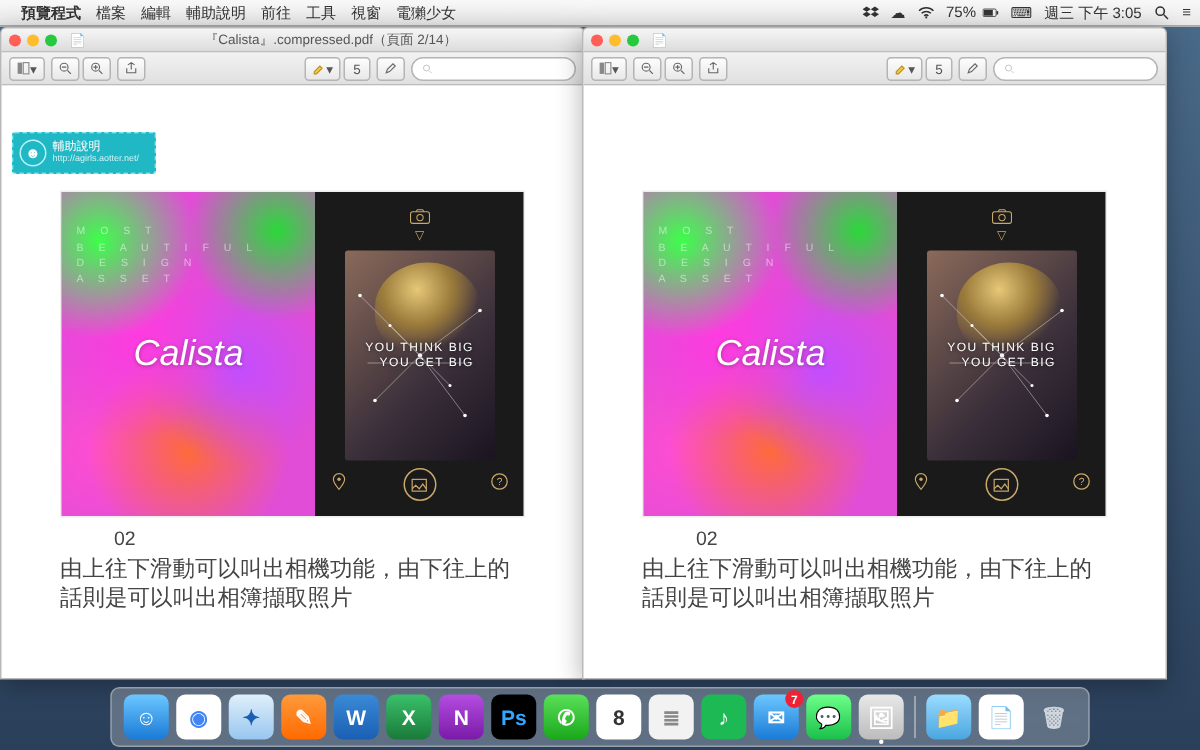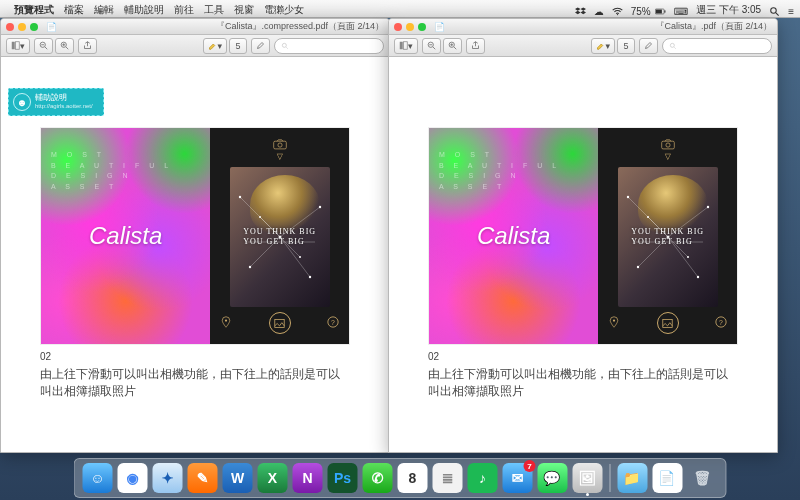--- a/index.html
+++ b/index.html
@@ -1,37 +1,37 @@
 <!DOCTYPE html>
 <html><head>
 <meta charset="utf-8">
 <style>
 * { margin: 0; padding: 0; box-sizing: border-box; }
 body { width: 800px; height: 500px; overflow: hidden; font-family: -apple-system, "Helvetica Neue", sans-serif; background: linear-gradient(180deg, #4a6b8a 0%, #2a3f5a 100%); position: relative; }
 
 
-.menubar { height: 18px; background: linear-gradient(#f8f8f8,#e8e8e8); border-bottom: 1px solid #b0b0b0; display: flex; align-items: flex-end; padding: 0 6px; font-size: 10px; color: #333; }
+.menubar { height: 18px; background: linear-gradient(#f8f8f8,#e8e8e8); border-bottom: 1px solid #b0b0b0; display: flex; align-items: center; padding: 0 6px; font-size: 10px; color: #333; }
 .menubar .apple { font-size: 11px; margin-right: 8px; }
 .menubar .mitem { margin-right: 10px; }
 .menubar .appname { font-weight: bold; }
 .menubar .spacer { flex: 1; }
 .menubar .ritem { margin-left: 8px; display: flex; align-items: center; gap: 2px; }
 .menubar svg { width: 11px; height: 11px; }
 
 
 .desktop { position: absolute; top: 18px; left: 0; right: 0; bottom: 0; }
 .window { position: absolute; top: 0; width: 390px; background: #ececec; border: 1px solid #b8b8b8; border-radius: 4px 4px 0 0; box-shadow: 0 4px 18px rgba(0,0,0,0.3); overflow: hidden; }
 .win-left { left: 0; }
 .win-right { left: 388px; }
 
 .titlebar { height: 16px; background: linear-gradient(#f6f6f6,#dcdcdc); border-bottom: 1px solid #bdbdbd; display: flex; align-items: center; padding: 0 5px; font-size: 9px; color: #555; }
 .tlights { display: flex; gap: 4px; margin-right: 8px; }
 .tl { width: 8px; height: 8px; border-radius: 50%; }
 .tl.r { background: #ff5f56; } .tl.y { background: #ffbd2e; } .tl.g { background: #27c93f; }
-.titlebar .title { flex: 1; text-align: right; white-space: nowrap; overflow: hidden; text-overflow: ellipsis; }
+.titlebar .title { flex: 1; text-align: center; white-space: nowrap; overflow: hidden; text-overflow: ellipsis; }
 
 .toolbar { height: 22px; background: linear-gradient(#f2f2f2,#e0e0e0); border-bottom: 1px solid #bcbcbc; display: flex; align-items: center; padding: 0 5px; gap: 4px; }
 .tbtn { height: 16px; min-width: 18px; padding: 0 4px; background: linear-gradient(#fdfdfd,#e8e8e8); border: 1px solid #b5b5b5; border-radius: 3px; display: flex; align-items: center; justify-content: center; font-size: 9px; color: #555; }
 .tbtn svg { width: 9px; height: 9px; }
 .tgroup { display: flex; gap: 2px; }
 .tsearch { flex: 1; max-width: 110px; height: 16px; border: 1px solid #b5b5b5; border-radius: 8px; background: #fff; padding: 0 6px; display: flex; align-items: center; }
 .tsearch svg { width: 8px; height: 8px; opacity: 0.5; }
 
 .content { height: 395px; background: #fff; overflow: hidden; padding-top: 10px; }
 
@@ -56,29 +56,29 @@
 
 .phone { flex: 0.9; background: #1a1a1a; position: relative; display: flex; flex-direction: column; align-items: center; justify-content: space-between; padding: 10px 0; }
 .phone .camtop { display: flex; flex-direction: column; align-items: center; gap: 2px; color: #c9a86a; }
 .phone .camtop svg { width: 14px; height: 12px; }
 .phone .chev { font-size: 8px; color: #c9a86a; }
 .phone .photo { width: 100px; height: 140px; background: linear-gradient(135deg,#8a6a5a 0%, #3a2f3a 60%, #1a1420 100%); position: relative; border-radius: 2px; overflow: hidden; }
 .phone .photo .hair { position: absolute; top: 8px; left: 20px; width: 70px; height: 60px; background: radial-gradient(ellipse at 40% 30%, #e6c878 0%, #9a7a3a 40%, transparent 70%); border-radius: 50% 50% 40% 40%; }
 .phone .photo .geo { position: absolute; inset: 0; }
 .phone .photo .geo line { stroke: rgba(255,255,255,0.45); stroke-width: 0.6; }
 .phone .photo .geo circle { fill: #fff; }
-.phone .photo .ptxt { position: absolute; top: 50%; left: 50%; transform: translate(-50%,-50%); color: #fff; font-size: 8px; letter-spacing: 1px; text-align: left; line-height: 1.25; text-shadow: 0 0 3px rgba(0,0,0,0.7); white-space: nowrap; font-family: Liberation Serif, serif; }
+.phone .photo .ptxt { position: absolute; top: 50%; left: 50%; transform: translate(-50%,-50%); color: #fff; font-size: 8px; letter-spacing: 1px; text-align: right; line-height: 1.25; text-shadow: 0 0 3px rgba(0,0,0,0.7); white-space: nowrap; }
 .phone .bottombar { width: 100%; display: flex; align-items: center; justify-content: space-between; padding: 0 10px; }
 .phone .bicon { color: #c9a86a; }
 .phone .bicon svg { width: 12px; height: 12px; }
 .phone .gallery { width: 22px; height: 22px; border: 1px solid #c9a86a; border-radius: 50%; display: flex; align-items: center; justify-content: center; }
 .phone .gallery svg { width: 11px; height: 11px; color: #c9a86a; }
 
-.caption-num { font-size: 10px; color: #444; margin-top: 6px; }
-.caption-text { font-size: 12px; color: #444; margin-top: 4px; }
+.caption-num { font-size: 13px; color: #444; margin-top: 6px; margin-left: 36px; }
+.caption-text { font-size: 15px; color: #444; margin-top: 4px; }
 
 
 .dock { position: absolute; bottom: 2px; left: 50%; transform: translateX(-50%); height: 40px; padding: 3px 8px; background: rgba(255,255,255,0.25); border: 1px solid rgba(255,255,255,0.35); border-radius: 6px; display: flex; align-items: center; gap: 5px; backdrop-filter: blur(2px); }
 .dicon { width: 30px; height: 30px; border-radius: 6px; display: flex; align-items: center; justify-content: center; font-size: 14px; font-weight: bold; color: #fff; position: relative; }
 .dicon .dot { position: absolute; bottom: -3px; left: 50%; transform: translateX(-50%); width: 3px; height: 3px; background: #fff; border-radius: 50%; }
 .dicon .badge-n { position: absolute; top: -3px; right: -3px; min-width: 12px; height: 12px; background: #e23; border-radius: 6px; font-size: 8px; display: flex; align-items: center; justify-content: center; padding: 0 2px; }
 .dsep { width: 1px; height: 28px; background: rgba(255,255,255,0.5); margin: 0 2px; }
 </style>
 </head>
 <body>
@@ -249,21 +249,20 @@
   </div>
 
   <div class="window win-right">
     <div class="titlebar">
       <div class="tlights">
         <div class="tl r"></div>
         <div class="tl y"></div>
         <div class="tl g"></div>
       </div>
       <span>📄</span>
-      <span class="title">『Calista』.pdf（頁面 2/14）</span>
     </div>
     <div class="toolbar">
       <div class="tgroup">
         <div class="tbtn"><svg viewBox="0 0 12 12">
               <rect x="1" y="1" width="4" height="10" fill="#888"></rect>
               <rect x="6" y="1" width="5" height="10" fill="none" stroke="#888"></rect>
             </svg>▾</div>
       </div>
       <div class="tgroup">
         <div class="tbtn">
@@ -378,21 +377,21 @@
   </div>
 
   <div class="dock" id="dock">
       <div class="dicon" style="background: linear-gradient(rgb(108, 199, 255), rgb(26, 122, 214));">☺</div>
       <div class="dicon" style="background: rgb(255, 255, 255); color: rgb(66, 133, 244);">◉</div>
       <div class="dicon" style="background: linear-gradient(rgb(223, 239, 251), rgb(152, 198, 239)); color: rgb(26, 95, 180);">✦</div>
       <div class="dicon" style="background: linear-gradient(rgb(255, 154, 58), rgb(255, 106, 0));">✎</div>
       <div class="dicon" style="background: linear-gradient(rgb(58, 138, 214), rgb(26, 95, 180));">W</div>
       <div class="dicon" style="background: linear-gradient(rgb(58, 192, 106), rgb(26, 122, 58));">X</div>
       <div class="dicon" style="background: linear-gradient(rgb(180, 77, 224), rgb(122, 26, 168));">N</div>
-      <div class="dicon" style="background: #14532d; color: rgb(49, 168, 255);">Ps</div>
+      <div class="dicon" style="background: #000000; color: rgb(49, 168, 255);">Ps</div>
       <div class="dicon" style="background: linear-gradient(rgb(90, 224, 90), rgb(26, 168, 26));">✆</div>
       <div class="dicon" style="background: rgb(255, 255, 255); color: rgb(51, 51, 51);">8</div>
       <div class="dicon" style="background: rgb(242, 242, 242); color: rgb(136, 136, 136);">≣</div>
       <div class="dicon" style="background: rgb(29, 185, 84);">♪</div>
       <div class="dicon" style="background: linear-gradient(rgb(108, 199, 255), rgb(26, 122, 214));">✉<div class="badge-n">7</div></div>
       <div class="dicon" style="background: linear-gradient(rgb(108, 255, 138), rgb(26, 192, 74));">💬</div>
       <div class="dicon" style="background: linear-gradient(rgb(232, 232, 232), rgb(188, 188, 188));">🖼<div class="dot"></div></div>
       <div class="dsep"></div>
       <div class="dicon" style="background: linear-gradient(rgb(155, 220, 255), rgb(74, 166, 224));">📁</div>
       <div class="dicon" style="background: rgb(255, 255, 255); color: rgb(85, 85, 85);">📄</div>

